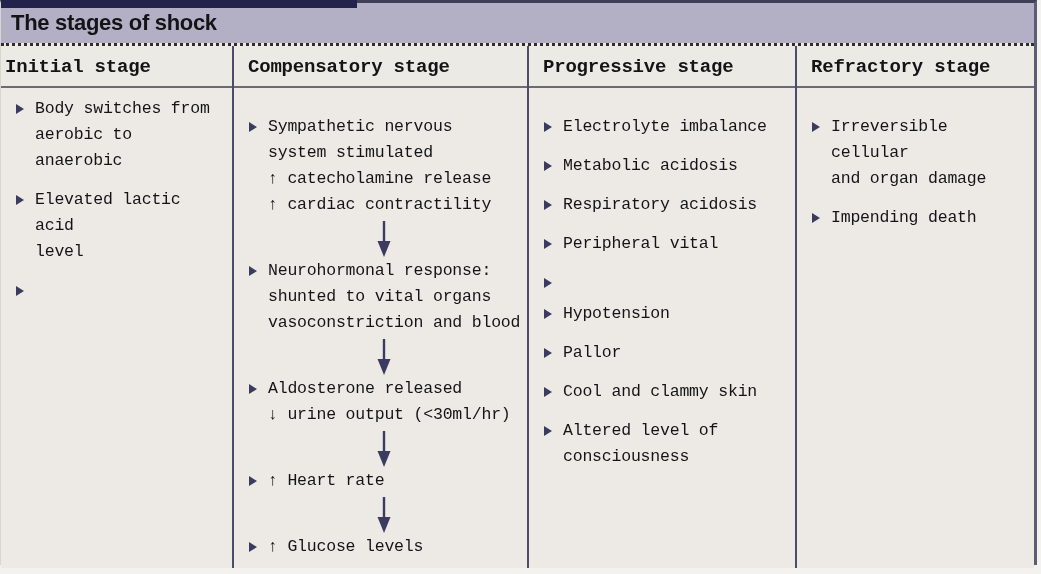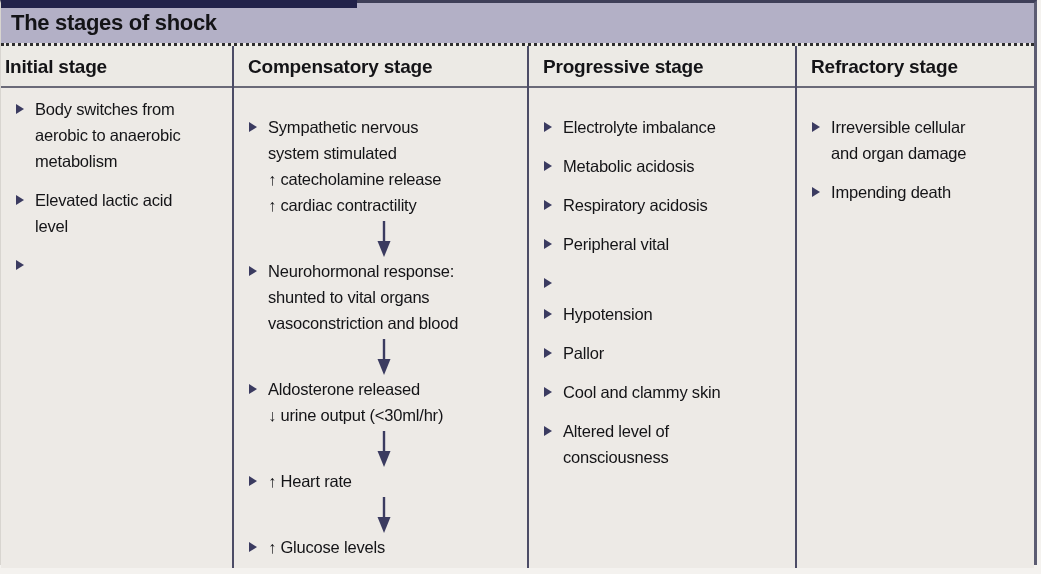--- a/index.html
+++ b/index.html
@@ -42,20 +42,21 @@
   .title {
     font-size: 22px;
     font-weight: bold;
     letter-spacing: -0.3px;
   }
   .grid {
     display: flex;
     height: 525px;
     border-top: 3px dotted #2e2e2e;
     background: var(--panel-bg);
+    font-family: Liberation Mono, monospace;
   }
   .col {
     display: flex;
     flex-direction: column;
     overflow: hidden;
   }
   .col + .col { border-left: 2px solid var(--divider); gap: 18px; }
   .col:nth-child(1) { width: 231px; }
   .col:nth-child(2) { width: 295px; }
   .col:nth-child(3) { width: 268px; }
@@ -109,21 +110,20 @@
   </div>
   <div class="grid">
       <div class="col">
         <div class="col-header">Initial stage</div>
         <div class="col-body">
           <div class="item">
             <span class="bullet"></span>
             <div class="item-text">
               <div class="text-line">Body switches from</div>
               <div class="text-line">aerobic to anaerobic</div>
-              <div class="text-line">metabolism</div>
             </div>
           </div>
           <div class="item">
             <span class="bullet"></span>
             <div class="item-text">
               <div class="text-line">Elevated lactic acid</div>
               <div class="text-line">level</div>
             </div>
           </div>
           <div class="item">

